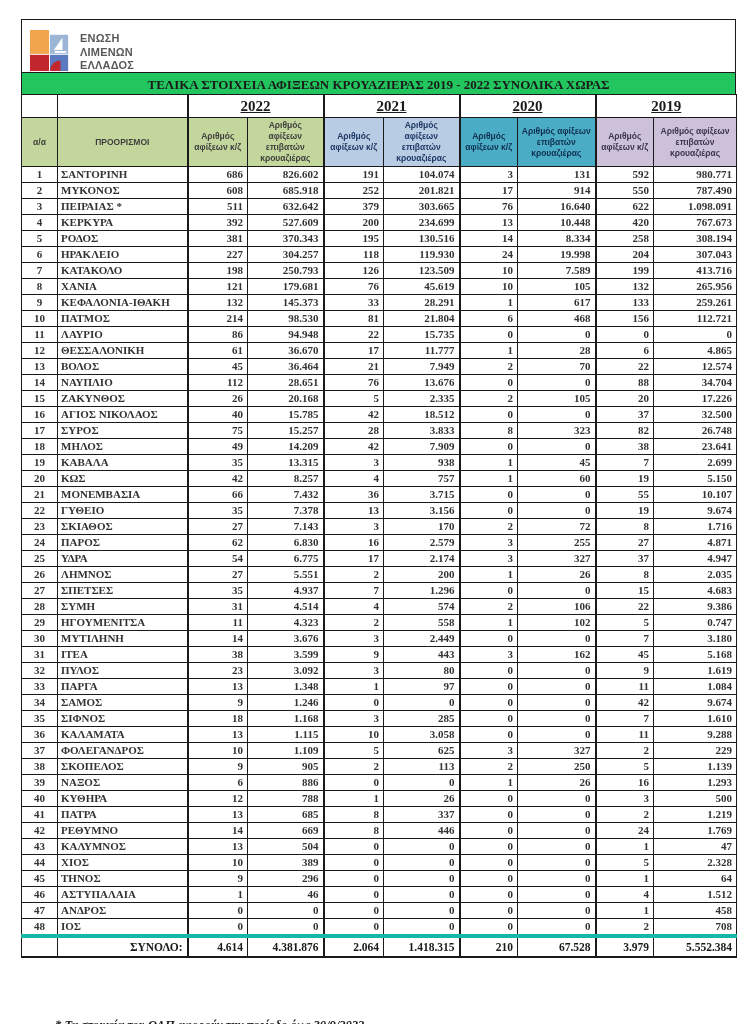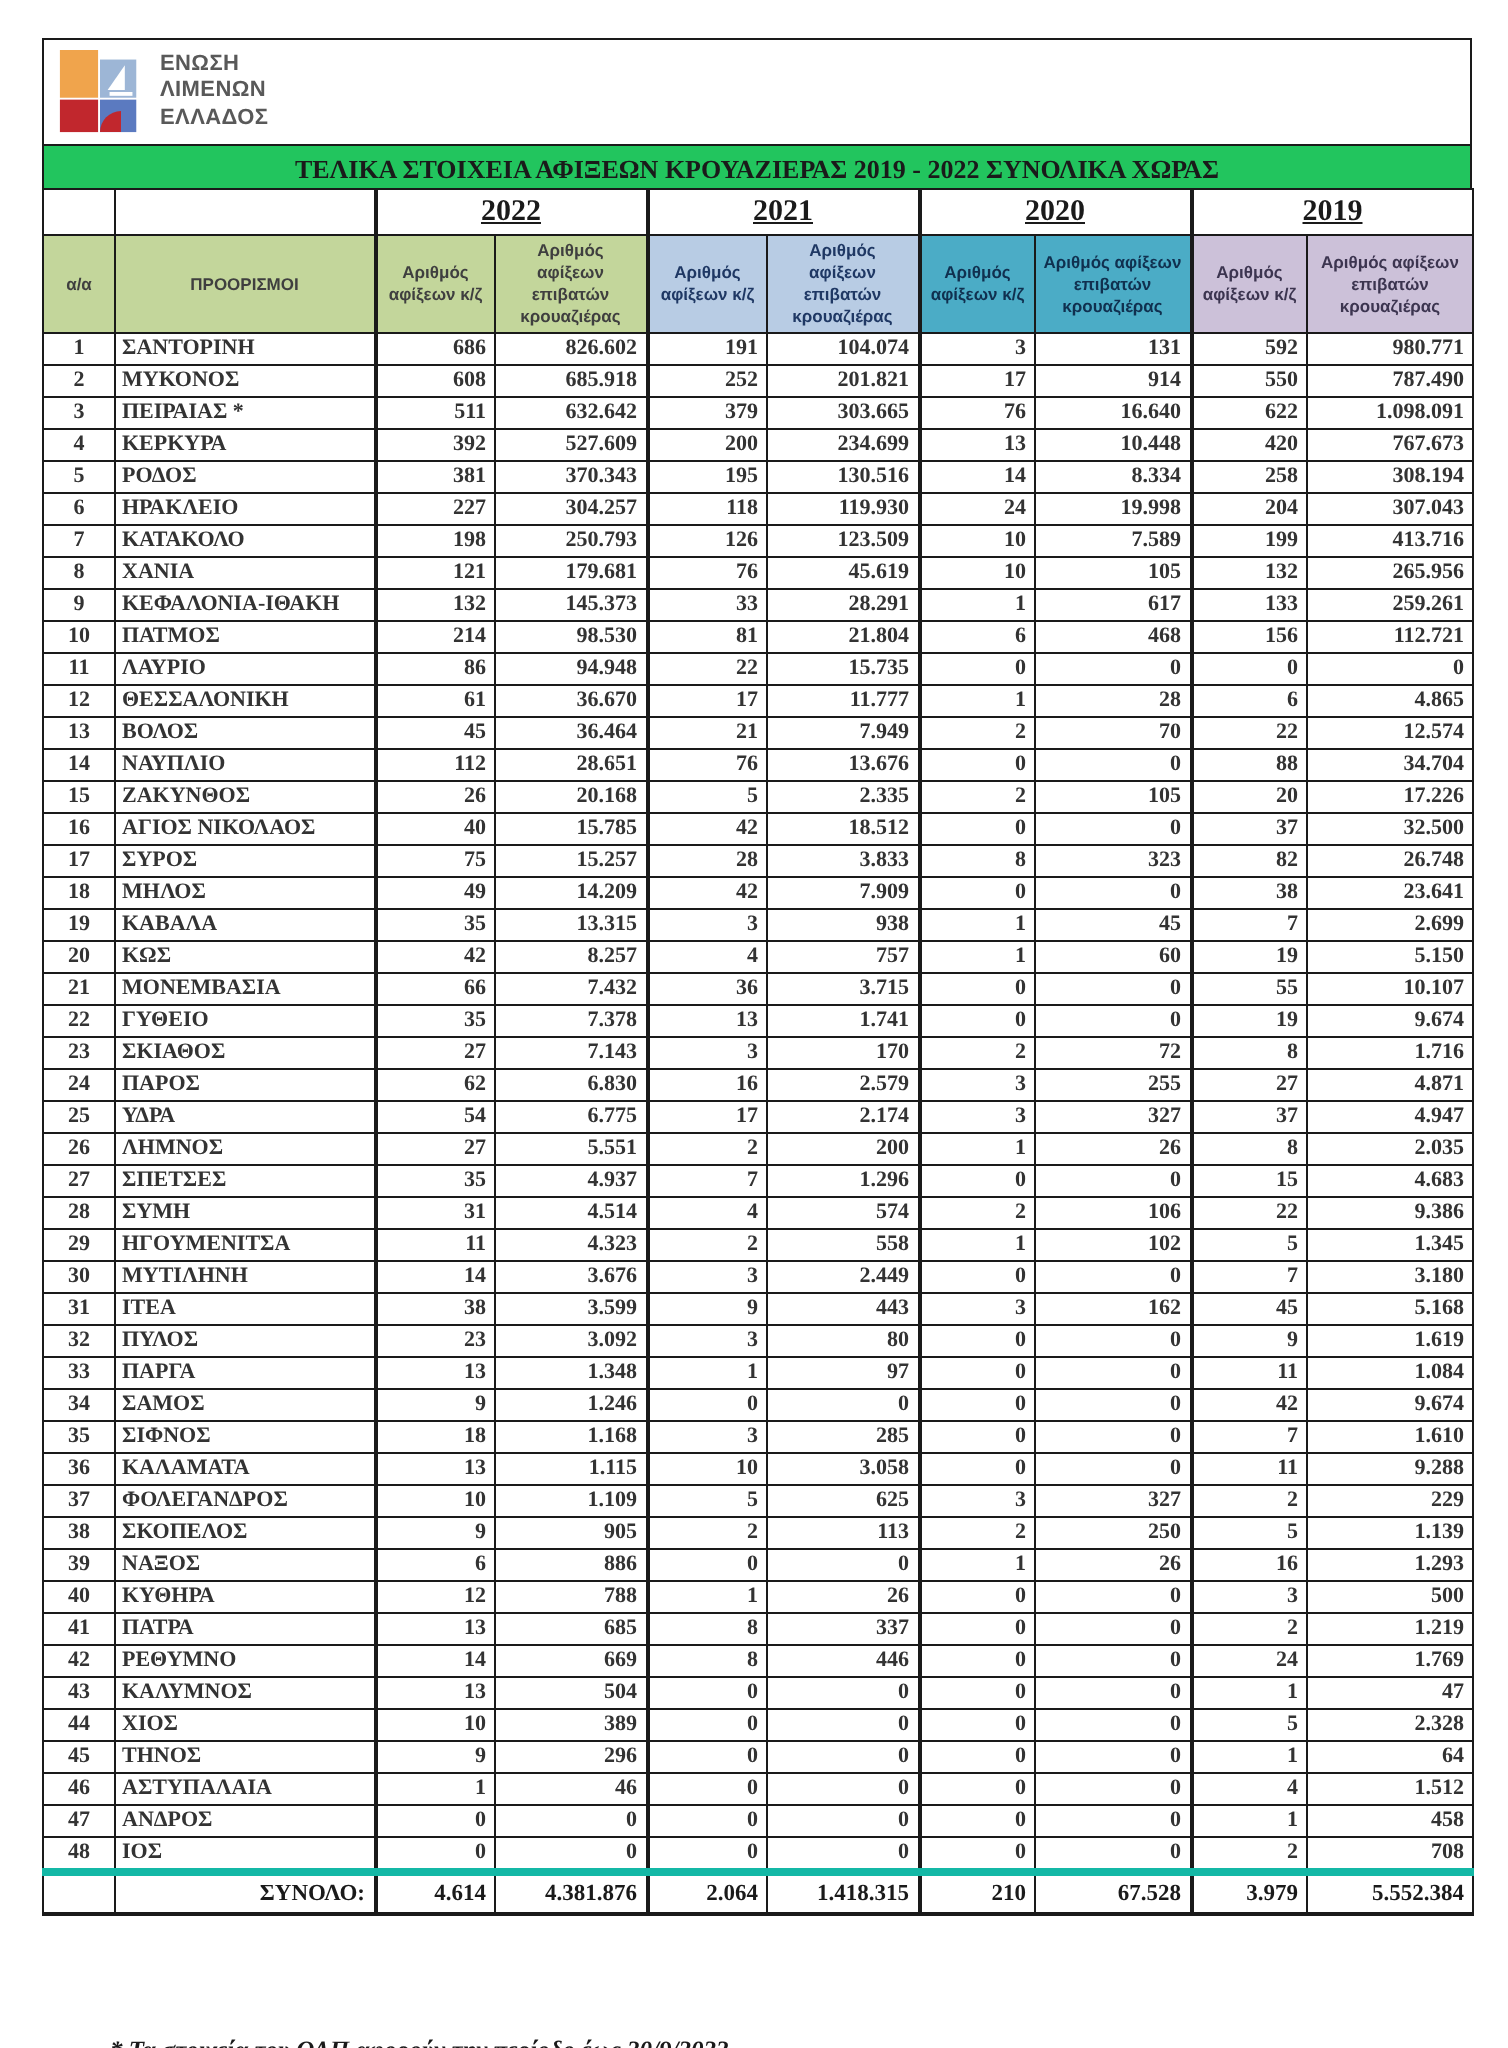--- a/index.html
+++ b/index.html
@@ -6,21 +6,21 @@
   .page {
     position:relative; width:754px; height:1024px; background:#ffffff;
     font-family:"Liberation Serif","DejaVu Serif",serif; color:#333;
     overflow:hidden;
   }
   .doc { position:absolute; left:21px; top:19px; width:715px; }
 
   
   .logo-row {
     height:53px; border:1px solid #1a1a1a; border-bottom:0;
-    display:flex; align-items:center; gap:9px; padding-left:7px; box-sizing:border-box;
+    display:flex; align-items:flex-end; gap:9px; padding-left:7px; box-sizing:border-box;
     background:#fff;
   }
   .logo-mark { width:42px; height:42px; flex:0 0 auto; }
   .logo-text {
     font-family:"Liberation Sans","DejaVu Sans",sans-serif;
     font-weight:bold; font-size:11px; line-height:1.2; color:#595959; letter-spacing:.2px;
   }
 
   
   .title-row {
@@ -376,21 +376,21 @@
             <td class="c-num">0</td>
             <td class="c-num gs">55</td>
             <td class="c-num">10.107</td>
           </tr>
           <tr>
             <td class="c-idx">22</td>
             <td class="c-dest">ΓΥΘΕΙΟ</td>
             <td class="c-num gs">35</td>
             <td class="c-num">7.378</td>
             <td class="c-num gs">13</td>
-            <td class="c-num">1.741</td>
+            <td class="c-num">3.156</td>
             <td class="c-num gs">0</td>
             <td class="c-num">0</td>
             <td class="c-num gs">19</td>
             <td class="c-num">9.674</td>
           </tr>
           <tr>
             <td class="c-idx">23</td>
             <td class="c-dest">ΣΚΙΑΘΟΣ</td>
             <td class="c-num gs">27</td>
             <td class="c-num">7.143</td>
@@ -464,21 +464,21 @@
           <tr>
             <td class="c-idx">29</td>
             <td class="c-dest">ΗΓΟΥΜΕΝΙΤΣΑ</td>
             <td class="c-num gs">11</td>
             <td class="c-num">4.323</td>
             <td class="c-num gs">2</td>
             <td class="c-num">558</td>
             <td class="c-num gs">1</td>
             <td class="c-num">102</td>
             <td class="c-num gs">5</td>
-            <td class="c-num">1.345</td>
+            <td class="c-num">0.747</td>
           </tr>
           <tr>
             <td class="c-idx">30</td>
             <td class="c-dest">ΜΥΤΙΛΗΝΗ</td>
             <td class="c-num gs">14</td>
             <td class="c-num">3.676</td>
             <td class="c-num gs">3</td>
             <td class="c-num">2.449</td>
             <td class="c-num gs">0</td>
             <td class="c-num">0</td>

